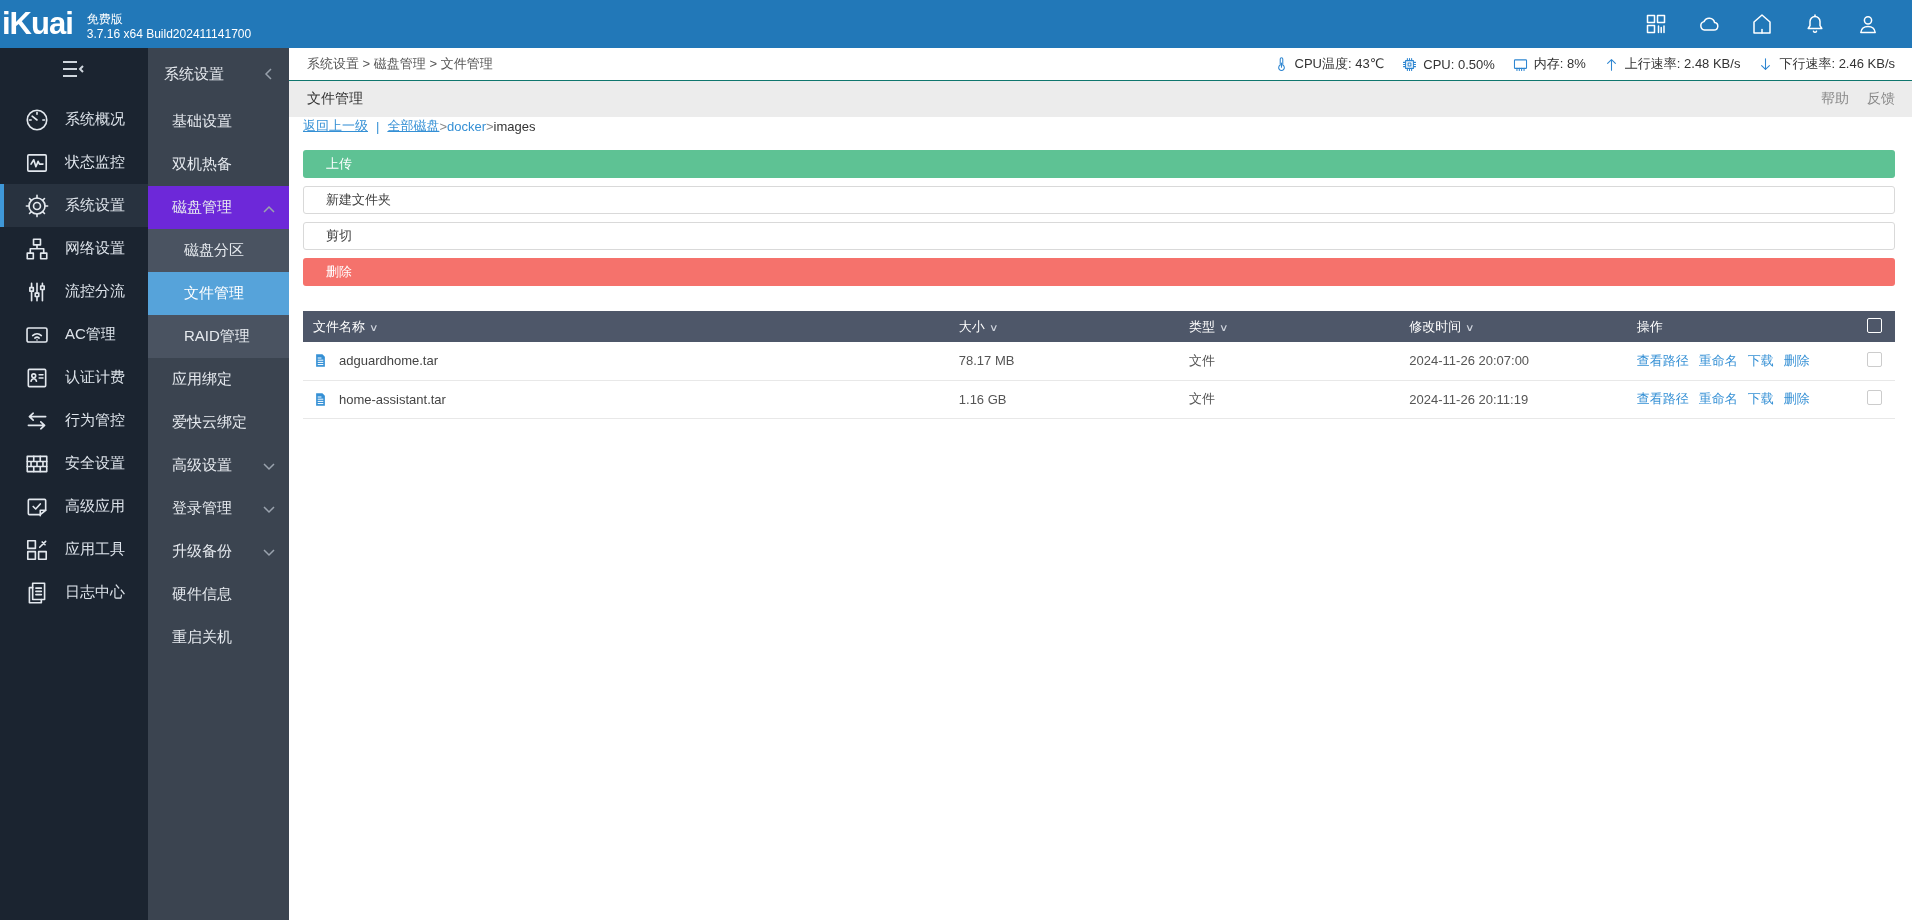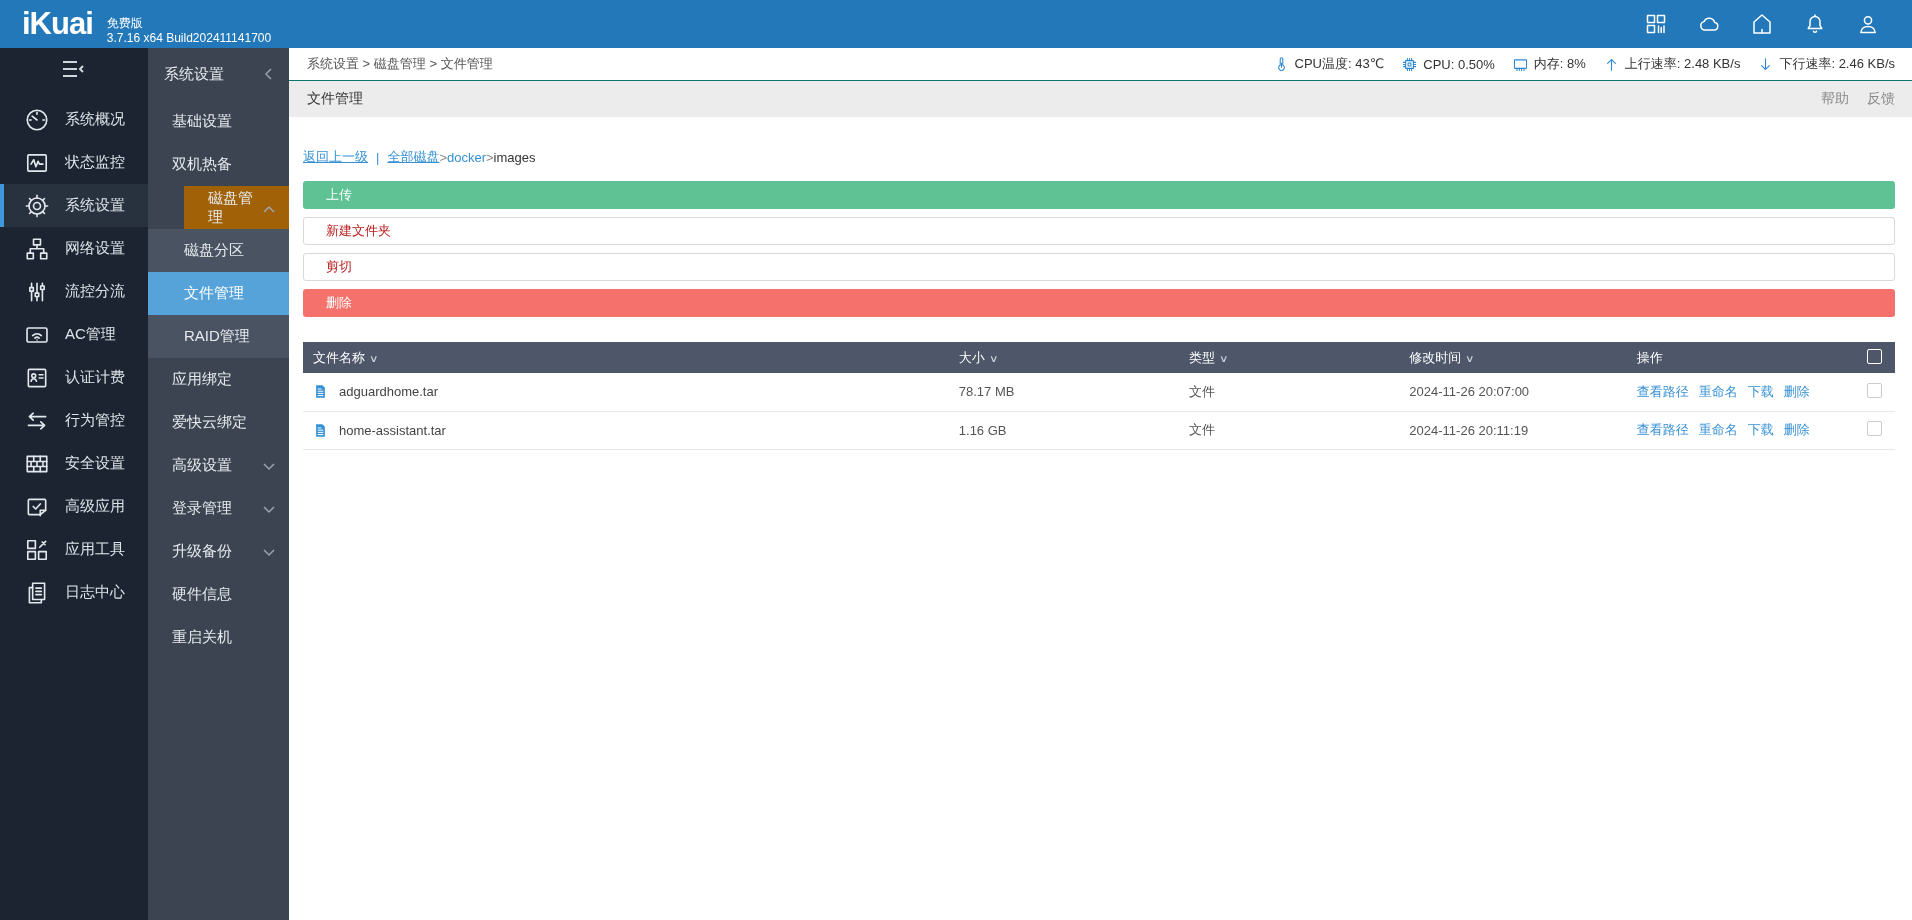--- a/index.html
+++ b/index.html
@@ -1,21 +1,21 @@
 <!DOCTYPE html>
 <html><head>
 <meta charset="utf-8">
 <style>
   * { margin:0; padding:0; box-sizing:border-box; }
   html,body { width:1912px; height:920px; overflow:hidden; background:#fff;
               font-family:"Liberation Sans","DejaVu Sans",sans-serif; }
 
   
   .topbar { height:48px; background:#2278b8; display:flex; align-items:center; color:#fff; }
-  .logo-wrap { display:flex; align-items:flex-end; padding-left:22px; }
+  .logo-wrap { display:flex; align-items:center; padding-left:2px; }
   .logo { font-size:31px; font-weight:bold; letter-spacing:-1px; line-height:44px; }
   .ver { margin-left:14px; margin-top:6px; font-size:12px; line-height:15px; }
   .topbar-icons { margin-left:auto; display:flex; align-items:center; gap:29px; padding-right:32px; }
   .tb-icon { width:24px; height:24px; display:inline-flex; cursor:pointer; color:#fff; }
   .tb-icon svg { width:24px; height:24px; }
 
   
   .frame { display:flex; height:872px; }
 
   
@@ -27,21 +27,21 @@
                font-size:15px; cursor:pointer; border-left:4px solid transparent; }
   .side-item .icon { width:26px; height:26px; color:#e3e8ee; flex:none; }
   .side-item .icon svg { width:26px; height:26px; }
   .side-item.active { background:#28323f; border-left-color:#3f98d8; }
 
   
   .submenu { width:141px; background:#3b4450; flex:none; color:#e6eaef; font-size:15px; }
   .submenu-header { height:52px; display:flex; align-items:center; padding:0 14px 0 16px; font-size:15px; }
   .submenu-header .chev { margin-left:auto; color:#98a1ac; cursor:pointer; }
   .sub-item { height:43px; display:flex; align-items:center; padding:0 14px 0 24px; cursor:pointer; }
-  .sub-item.group-head { background:#a16207;margin-left:36px; }
+  .sub-item.group-head { background:#6d28d9; }
   .sub-item.child { background:#4a5361; padding-left:36px; }
   .sub-item.active { background:#56a3da; color:#fff; }
   .sub-item .chev { margin-left:auto; color:#9aa3ae; }
 
   
   .main { flex:1; display:flex; flex-direction:column; background:#fff; min-width:0; }
 
   .crumbbar { height:33px; border-bottom:1px solid #0f766e; display:flex; align-items:center;
               padding:0 17px 0 18px; font-size:13px; color:#555; }
   .statusbar { margin-left:auto; display:flex; align-items:center; gap:17px; color:#333; }
@@ -49,31 +49,31 @@
   .seg .icon { width:17px; height:17px; color:#2e86d1; display:inline-flex; }
   .seg .icon svg { width:17px; height:17px; }
 
   .titlebar { height:36px; background:#ececec; display:flex; align-items:center;
               padding:0 17px 0 18px; font-size:14px; color:#333; }
   .titlebar .links { margin-left:auto; display:flex; gap:18px; font-size:14px; color:#8a8a8a; }
   .titlebar .links span { cursor:pointer; }
 
   .content { flex:1; padding:0 17px 0 14px; }
 
-  .pathrow { margin-top:31px; display:flex; align-items:center; gap:8px; font-size:13px; color:#333; }
+  .pathrow { display:flex; align-items:center; gap:8px; font-size:13px; color:#333; }
   .pathrow .lnk { color:#3590d5; cursor:pointer; }
   .pathrow .lnk.u { text-decoration:underline; }
   .pathrow .sep { color:#3590d5; }
   .pathrow .gt { color:#888; }
 
   .btnrow { margin-top:15px; display:flex; justify-content:flex-end; gap:8px;flex-direction:column; }
   .btn { height:28px; padding:0 22px; font-size:13px; border-radius:3px; cursor:pointer;
          border:1px solid transparent; display:inline-flex; align-items:center; }
   .btn.green { background:#5ec294; color:#fff; }
-  .btn.plain { background:#fff; border-color:#d9d9d9; color:#b91c1c; }
+  .btn.plain { background:#fff; border-color:#d9d9d9; color:#404040; }
   .btn.red { background:#f5726c; color:#fff; }
 
   table.files { margin-top:25px; width:100%; border-collapse:collapse; table-layout:fixed; font-size:13px; }
   col.c-name { width:645px; } col.c-size { width:230px; } col.c-type { width:220px; }
   col.c-mtime { width:227px; } col.c-ops { width:228px; } col.c-chk { width:40px; }
   thead th { background:#4e5769; color:#fff; font-weight:normal; height:31px; text-align:left;
              padding-left:10px; cursor:pointer; white-space:nowrap; }
   thead th.chk-col { padding-left:0; text-align:center; }
   .sortchev { display:inline-block; margin-left:5px; color:#cfd4dd; font-size:10px; transform:scaleX(1.3); }
   tbody td { height:38px; border-bottom:1px solid #e8e8e8; color:#555; padding-left:10px; white-space:nowrap; }

